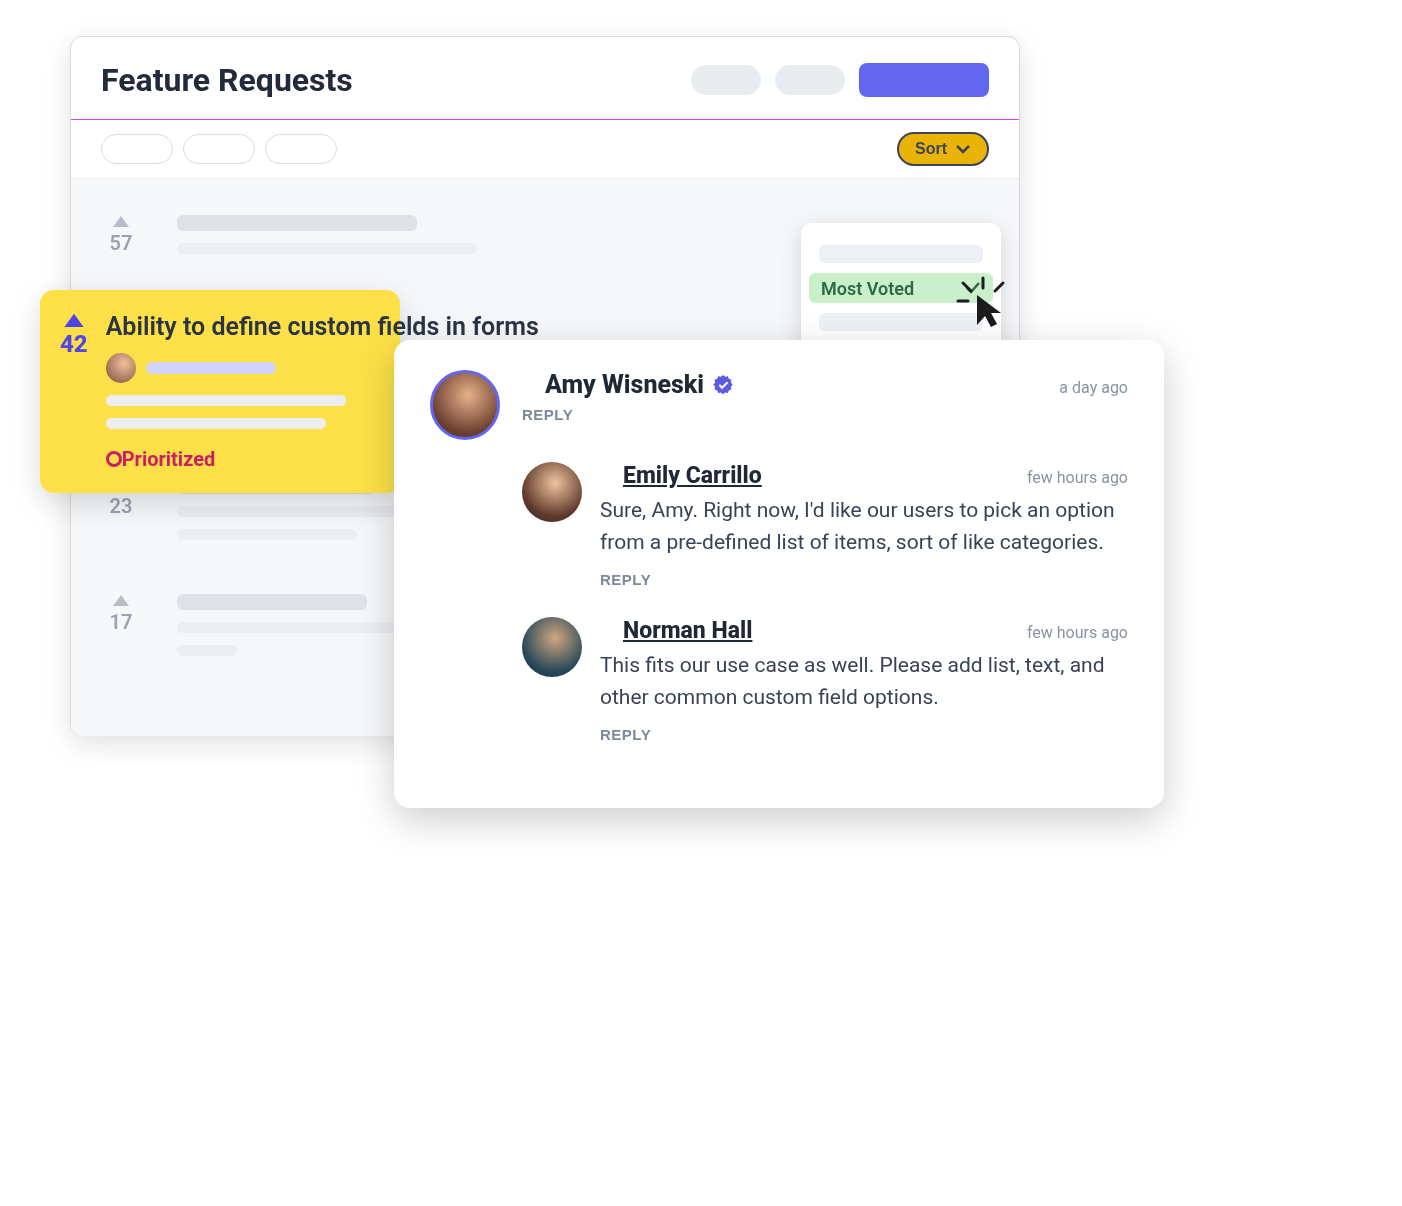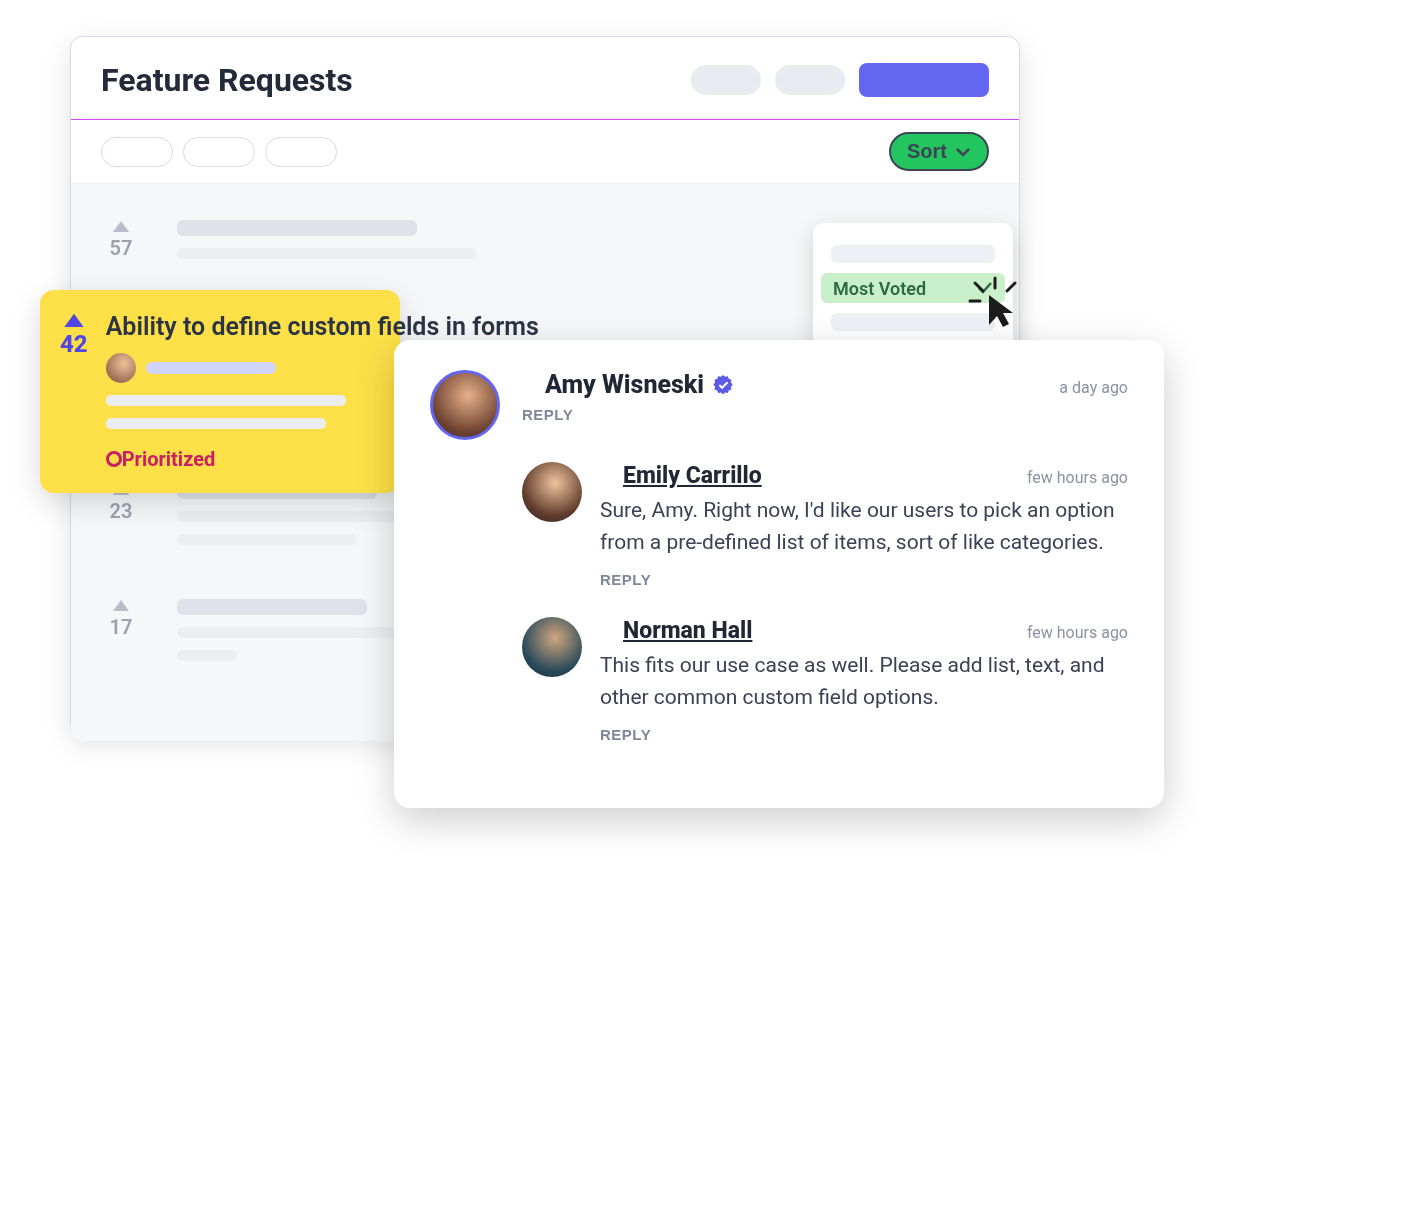--- a/index.html
+++ b/index.html
@@ -67,24 +67,24 @@
     border-radius: 15px;
     background: #fff;
   }
   .sort-btn {
     display: inline-flex;
     align-items: center;
     gap: 8px;
     border: 2px solid #3c4558;
     border-radius: 22px;
     padding: 6px 16px;
-    font-size: 20px;
+    font-size: 16px;
     font-weight: 600;
     color: #3c4558;
-    background: #22c55e;
+    background: #eab308;
     cursor: pointer;
   }
   .chevron-down {
     width: 16px;
     height: 10px;
   }
   .chevron-down polyline {
     fill: none;
     stroke: #3c4558;
     stroke-width: 2.5;
@@ -127,21 +127,21 @@
   .skel {
     background: #dfe2e8;
     border-radius: 6px;
     height: 13px;
     margin-bottom: 12px;
   }
 
   
   .sort-pop {
     position: absolute;
-    right: 6px;
+    right: 18px;
     top: 186px;
     width: 200px;
     background: #fff;
     border-radius: 10px;
     box-shadow: 0 6px 22px rgba(0,0,0,0.15);
     padding: 12px 8px;
     z-index: 10;
   }
   .sort-opt {
     height: 18px;

